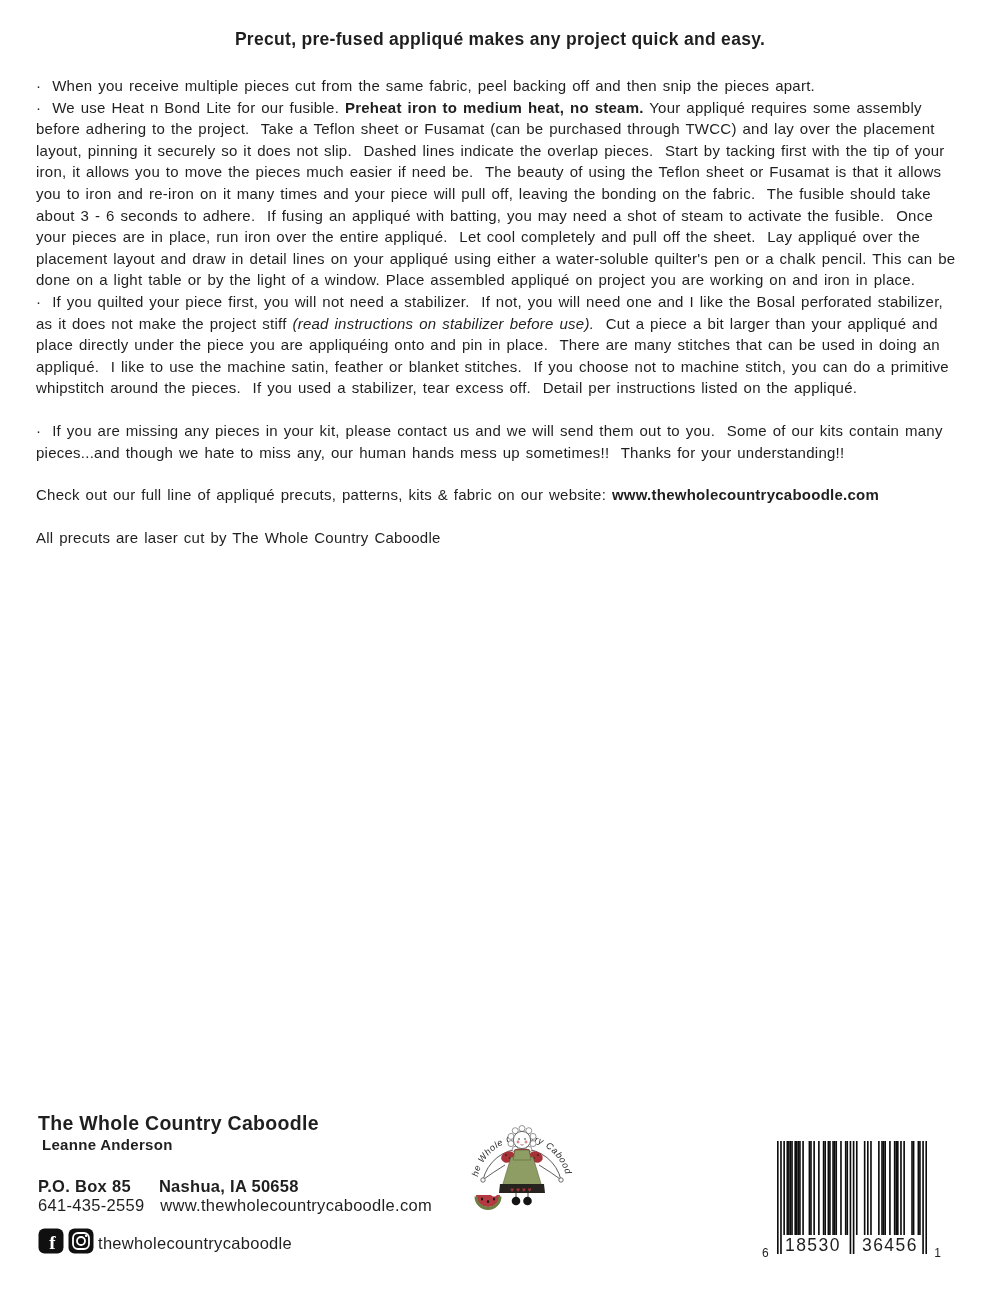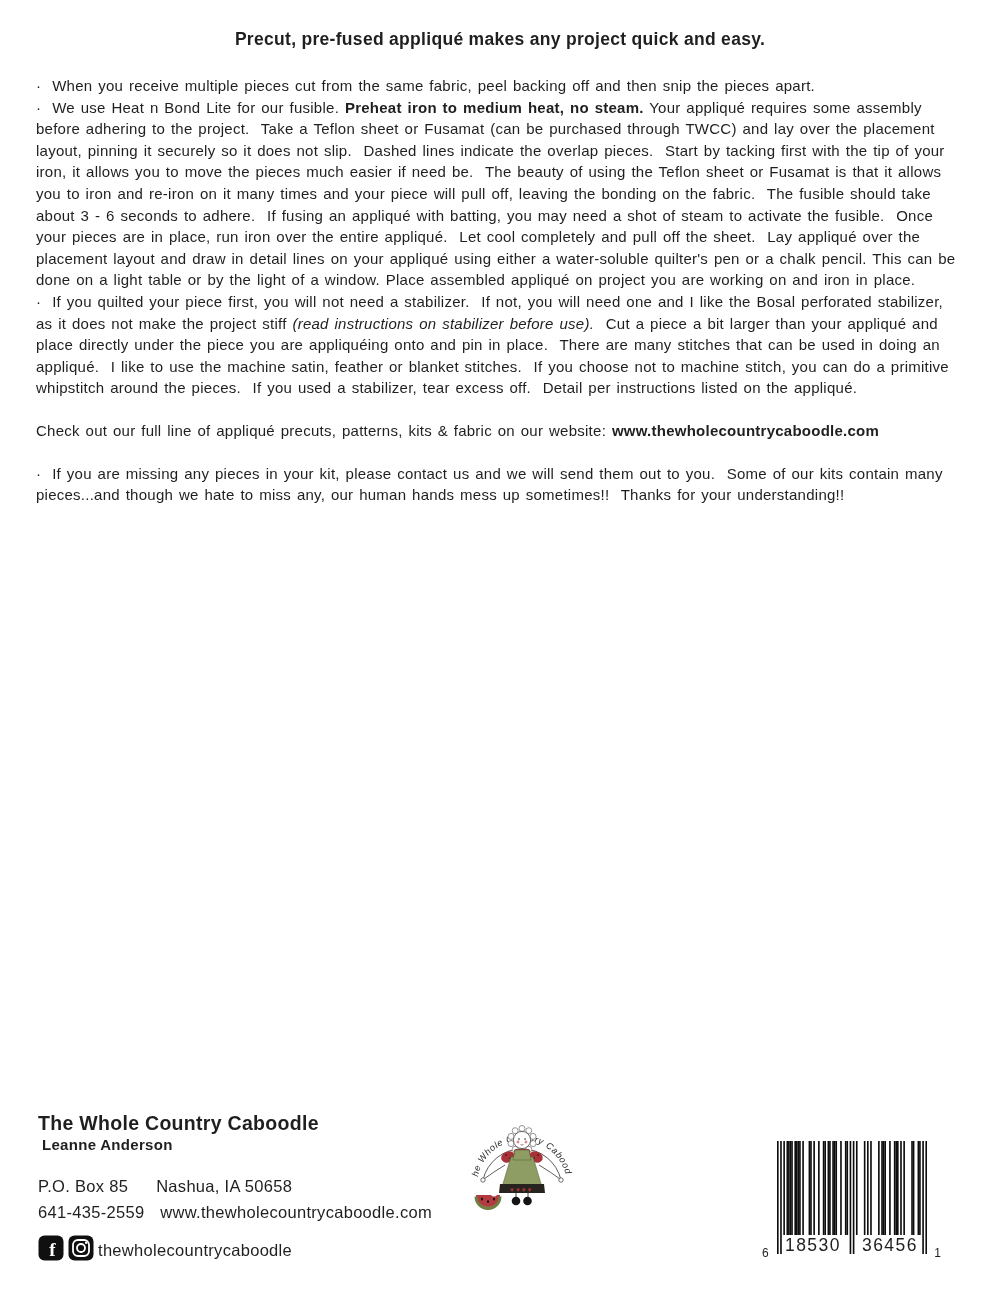--- a/index.html
+++ b/index.html
@@ -14,21 +14,21 @@
   .body-text{margin:23px 36px 0 36px;font-size:15px;line-height:21.6px;letter-spacing:0.25px;word-spacing:1.4px;}
   .para{white-space:pre-wrap;}
   .para.gap{margin-top:21px;}
   .seg-b{font-weight:bold;}
   .seg-i{font-style:italic;}
   .bullet{letter-spacing:0;}
   
   .footer-left{position:absolute;left:38px;top:1112px;}
   .company-name{font-size:19.5px;font-weight:bold;letter-spacing:0.3px;}
   .owner-name{font-size:15px;font-weight:bold;margin:1px 0 24px 4px;letter-spacing:0.3px;}
-  .addr-row{font-size:16.5px;margin-bottom:7px;letter-spacing:0.3px;}
+  .addr-row{font-size:16.5px;letter-spacing:0.3px;font-weight:bold;}
   .addr-row .gap-sm{display:inline-block;width:28px;}
   .phone-row{font-size:16.5px;margin-bottom:13px;letter-spacing:0.3px;}
   .phone-row .gap-sm{display:inline-block;width:16px;}
   .social-row{display:flex;align-items:center;font-size:16.5px;letter-spacing:0.3px;}
   .social-row .icon{display:inline-block;margin-right:4px;}
   .social-row .handle{}
   .social-row .email-wrap{display:flex;align-items:center;margin-left:52px;}
   .social-row .email-wrap svg{margin-right:7px;}
   
   .logo-wrap{position:absolute;left:466px;top:1080px;width:112px;height:130px;}
@@ -52,22 +52,23 @@
 <body>
 
 <div class="header">
   <div>Precut, pre-fused appliqué makes any project quick and easy.</div>
 </div>
 
 <div class="body-text">
     <div class="para"><span class="bullet">·  </span><span>When you receive multiple pieces cut from the same fabric, peel backing off and then snip the pieces apart.</span></div>
     <div class="para"><span class="bullet">·  </span><span>We use Heat n Bond Lite for our fusible. </span><span class="seg-b">Preheat iron to medium heat, no steam.</span><span> Your appliqué requires some assembly before adhering to the project.  Take a Teflon sheet or Fusamat (can be purchased through TWCC) and lay over the placement layout, pinning it securely so it does not slip.  Dashed lines indicate the overlap pieces.  Start by tacking first with the tip of your iron, it allows you to move the pieces much easier if need be.  The beauty of using the Teflon sheet or Fusamat is that it allows you to iron and re-iron on it many times and your piece will pull off, leaving the bonding on the fabric.  The fusible should take about 3 - 6 seconds to adhere.  If fusing an appliqué with batting, you may need a shot of steam to activate the fusible.  Once your pieces are in place, run iron over the entire appliqué.  Let cool completely and pull off the sheet.  Lay appliqué over the placement layout and draw in detail lines on your appliqué using either a water-soluble quilter's pen or a chalk pencil. This can be done on a light table or by the light of a window. Place assembled appliqué on project you are working on and iron in place.</span></div>
     <div class="para"><span class="bullet">·  </span><span>If you quilted your piece first, you will not need a stabilizer.  If not, you will need one and I like the Bosal perforated stabilizer, as it does not make the project stiff </span><span class="seg-i">(read instructions on stabilizer before use).</span><span>  Cut a piece a bit larger than your appliqué and place directly under the piece you are appliquéing onto and pin in place.  There are many stitches that can be used in doing an appliqué.  I like to use the machine satin, feather or blanket stitches.  If you choose not to machine stitch, you can do a primitive whipstitch around the pieces.  If you used a stabilizer, tear excess off.  Detail per instructions listed on the appliqué.</span></div>
+    <div class="para gap"><span class="bullet">·  </span><span>If you are missing any pieces in your kit, please contact us and we will send them out to you.  Some of our kits contain many pieces...and though we hate to miss any, our human hands mess up sometimes!!  Thanks for your understanding!!</span></div>
     <div class="para gap"><span>Check out our full line of appliqué precuts, patterns, kits &amp; fabric on our website: </span><span class="seg-b">www.thewholecountrycaboodle.com</span></div>
-    <div class="para gap"><span class="bullet">·  </span><span>If you are missing any pieces in your kit, please contact us and we will send them out to you.  Some of our kits contain many pieces...and though we hate to miss any, our human hands mess up sometimes!!  Thanks for your understanding!!</span></div>
+    <div class="para gap"><span>All precuts are laser cut by The Whole Country Caboodle</span></div>
   </div>
 
 <div class="footer-left">
   <div class="company-name">The Whole Country Caboodle</div>
   <div class="owner-name">Leanne Anderson</div>
   <div class="addr-row">
     <span>P.O. Box 85</span><span class="gap-sm"></span><span>Nashua, IA 50658</span>
   </div>
   <div class="phone-row">
     <span>641-435-2559</span><span class="gap-sm"></span><span>www.thewholecountrycaboodle.com</span>

